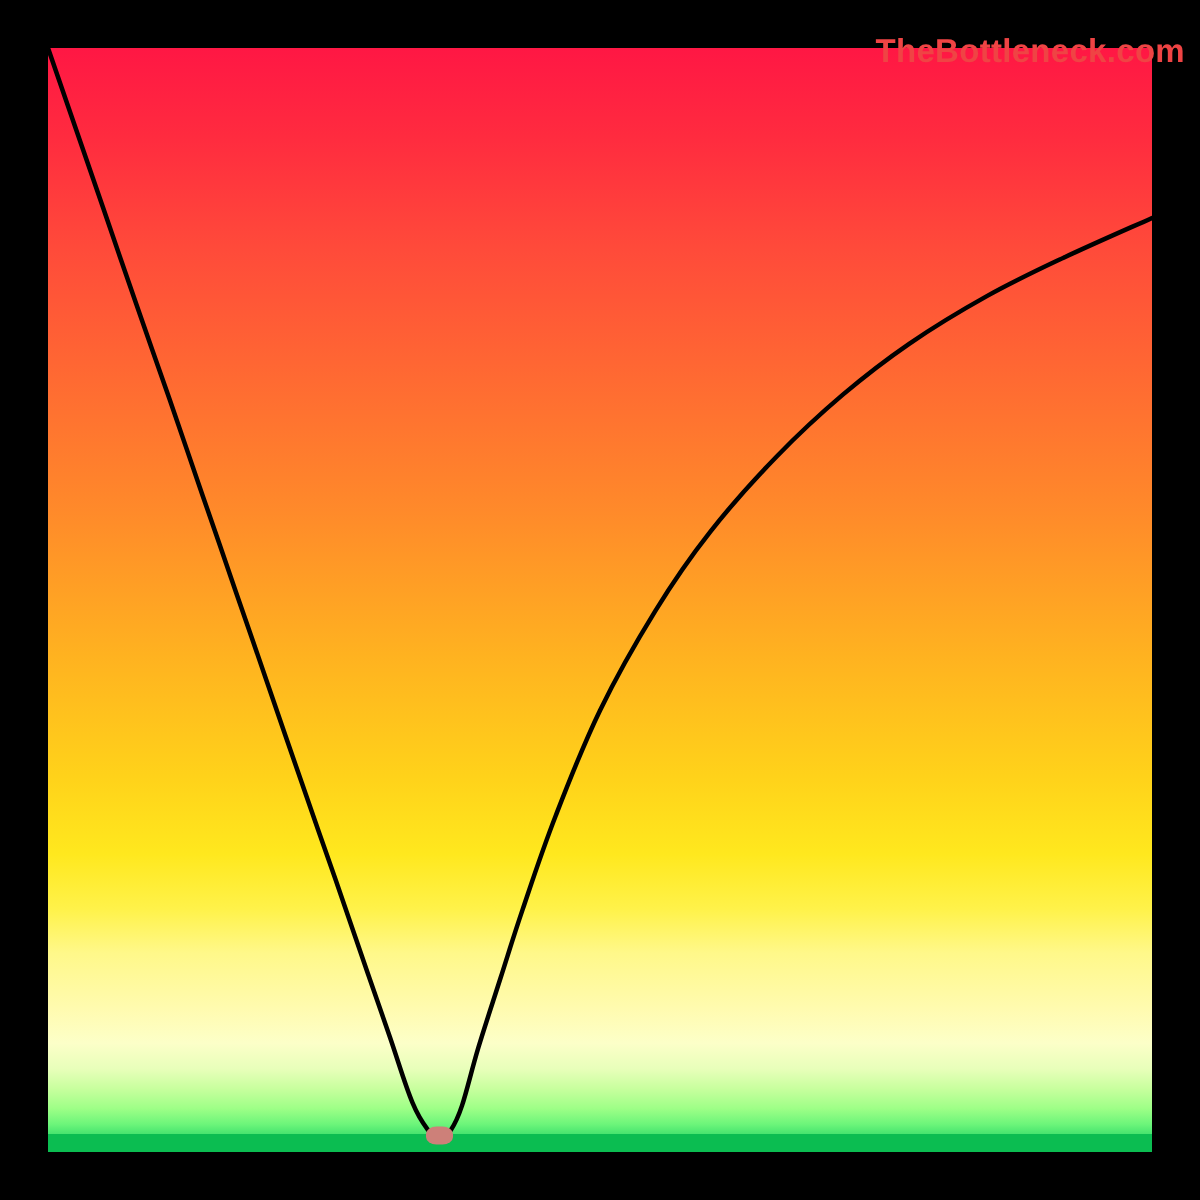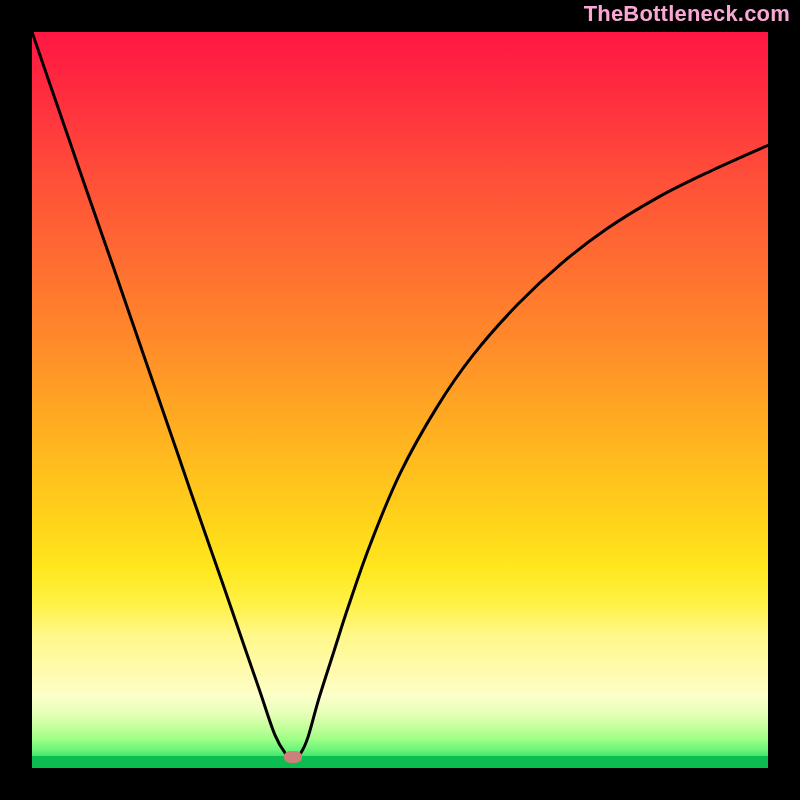--- a/index.html
+++ b/index.html
@@ -14,23 +14,23 @@
   .frame {
     position: absolute;
     top: 0;
     left: 0;
     width: 800px;
     height: 800px;
     background: #000;
   }
   .watermark {
     position: absolute;
-    top: 1px;
+    top: 21px;
     right: 10px;
-    color: #f9a8d4;
+    color: #ef4444;
     font-size: 22px;
     font-weight: 600;
     letter-spacing: 0.2px;
     z-index: 10;
   }
   .plot {
     position: absolute;
     left: 32px;
     top: 32px;
     width: 736px;

